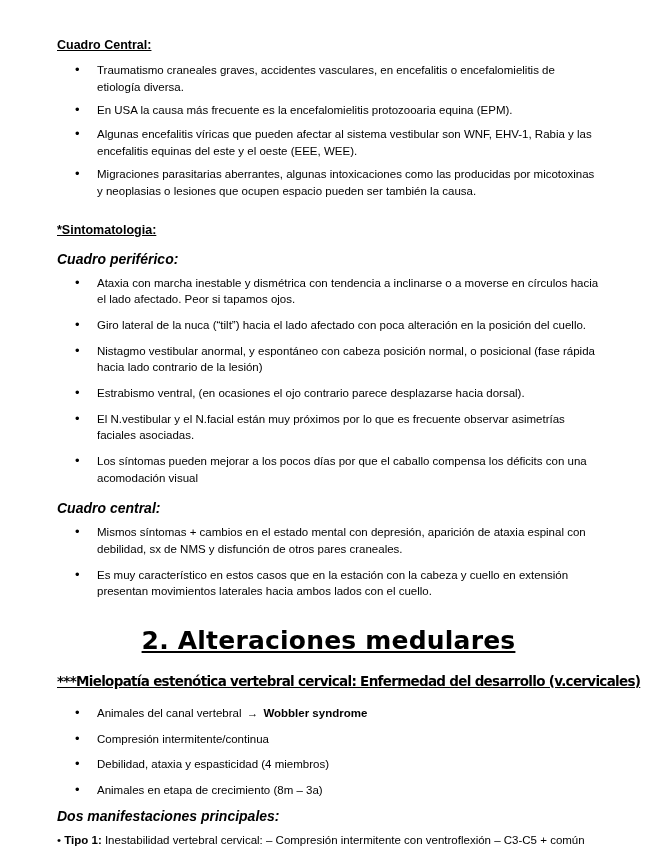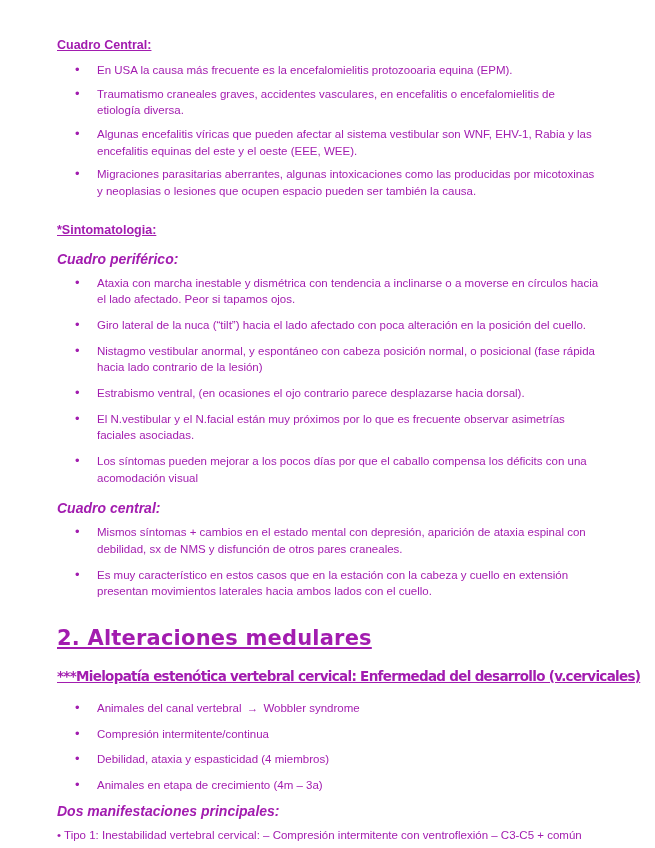--- a/index.html
+++ b/index.html
@@ -2,43 +2,44 @@
 <html><head>
 <meta charset="utf-8">
 <style>
   html, body { margin: 0; padding: 0; background: #ffffff; }
   .page {
     position: relative;
     width: 655px;
     height: 848px;
     box-sizing: border-box;
     background: #ffffff;
-    color: #a21caf;
+    color: #000000;
     font-family: "Liberation Sans", sans-serif;
     padding: 38px 55px 0 57px;
     overflow: hidden;
   }
   
   .h-underline {
     font-size: 12.5px;
     font-weight: bold;
     text-decoration: underline;
     margin: 0 0 10px 0;
   }
   .subheading {
     font-size: 14px;
     font-weight: bold;
     font-style: italic;
     margin: 14px 0 8px 0;
   }
   .section-title {
     font-family: "DejaVu Sans", sans-serif;
-    font-size: 21px;
+    font-size: 25px;
     font-weight: bold;
     text-decoration: underline;
+    text-align: center;
     margin: 26px 0 18px 0;
     letter-spacing: 0.2px;
   }
   .wide-heading {
     font-family: "DejaVu Sans", sans-serif;
     font-size: 13.5px;
     font-weight: bold;
     text-decoration: underline;
     letter-spacing: -0.7px;
     white-space: nowrap;
@@ -55,39 +56,39 @@
   }
   ul.bullets li::before {
     content: "\2022";
     position: absolute;
     left: 18px;
     top: -1px;
     font-size: 13px;
   }
   ul.bullets.roomy li { margin-bottom: 9px; }
   
-  .bold { font-weight: normal; }
+  .bold { font-weight: bold; }
   .arrow { font-weight: bold; padding: 0 2px; }
   
   p.tipo {
     font-size: 11.5px;
     line-height: 1.45;
     margin: 8px 0 8px 0;
   }
   .spacer-lg { height: 16px; }
 </style>
 </head>
 <body>
 
 <div class="page">
 
   <h3 class="h-underline">Cuadro Central:</h3>
   <ul class="bullets">
+    <li>Traumatismo craneales graves, accidentes vasculares, en encefalitis o encefalomielitis de etiología diversa.</li>
     <li>En USA la causa más frecuente es la encefalomielitis protozooaria equina (EPM).</li>
-    <li>Traumatismo craneales graves, accidentes vasculares, en encefalitis o encefalomielitis de etiología diversa.</li>
     <li>Algunas encefalitis víricas que pueden afectar al sistema vestibular son WNF, EHV-1, Rabia y las encefalitis equinas del este y el oeste (EEE, WEE).</li>
     <li>Migraciones parasitarias aberrantes, algunas intoxicaciones como las producidas por micotoxinas y neoplasias o lesiones que ocupen espacio pueden ser también la causa.</li>
   </ul>
 
   <div class="spacer-lg"></div>
 
   <h3 class="h-underline">*Sintomatologia:</h3>
 
   <div class="subheading">Cuadro periférico:</div>
   <ul class="bullets roomy">
@@ -110,21 +111,21 @@
   <div class="wide-heading">***Mielopatía estenótica vertebral cervical: Enfermedad del desarrollo (v.cervicales)</div>
 
   <ul class="bullets roomy">
     <li>
       <span>Animales del canal vertebral</span>
       <span class="arrow">→</span>
       <span class="bold">Wobbler syndrome</span>
     </li>
     <li>Compresión intermitente/continua</li>
     <li>Debilidad, ataxia y espasticidad (4 miembros)</li>
-    <li>Animales en etapa de crecimiento (4m – 3a)</li>
+    <li>Animales en etapa de crecimiento (8m – 3a)</li>
   </ul>
 
   <div class="subheading" style="margin-top:6px; margin-bottom:6px;">Dos manifestaciones principales:</div>
 
   <p class="tipo">
     <span>•</span>
     <span class="bold">Tipo 1:</span>
     <span>Inestabilidad vertebral cervical: – Compresión intermitente con ventroflexión – C3-C5 + común</span>
   </p>
 

